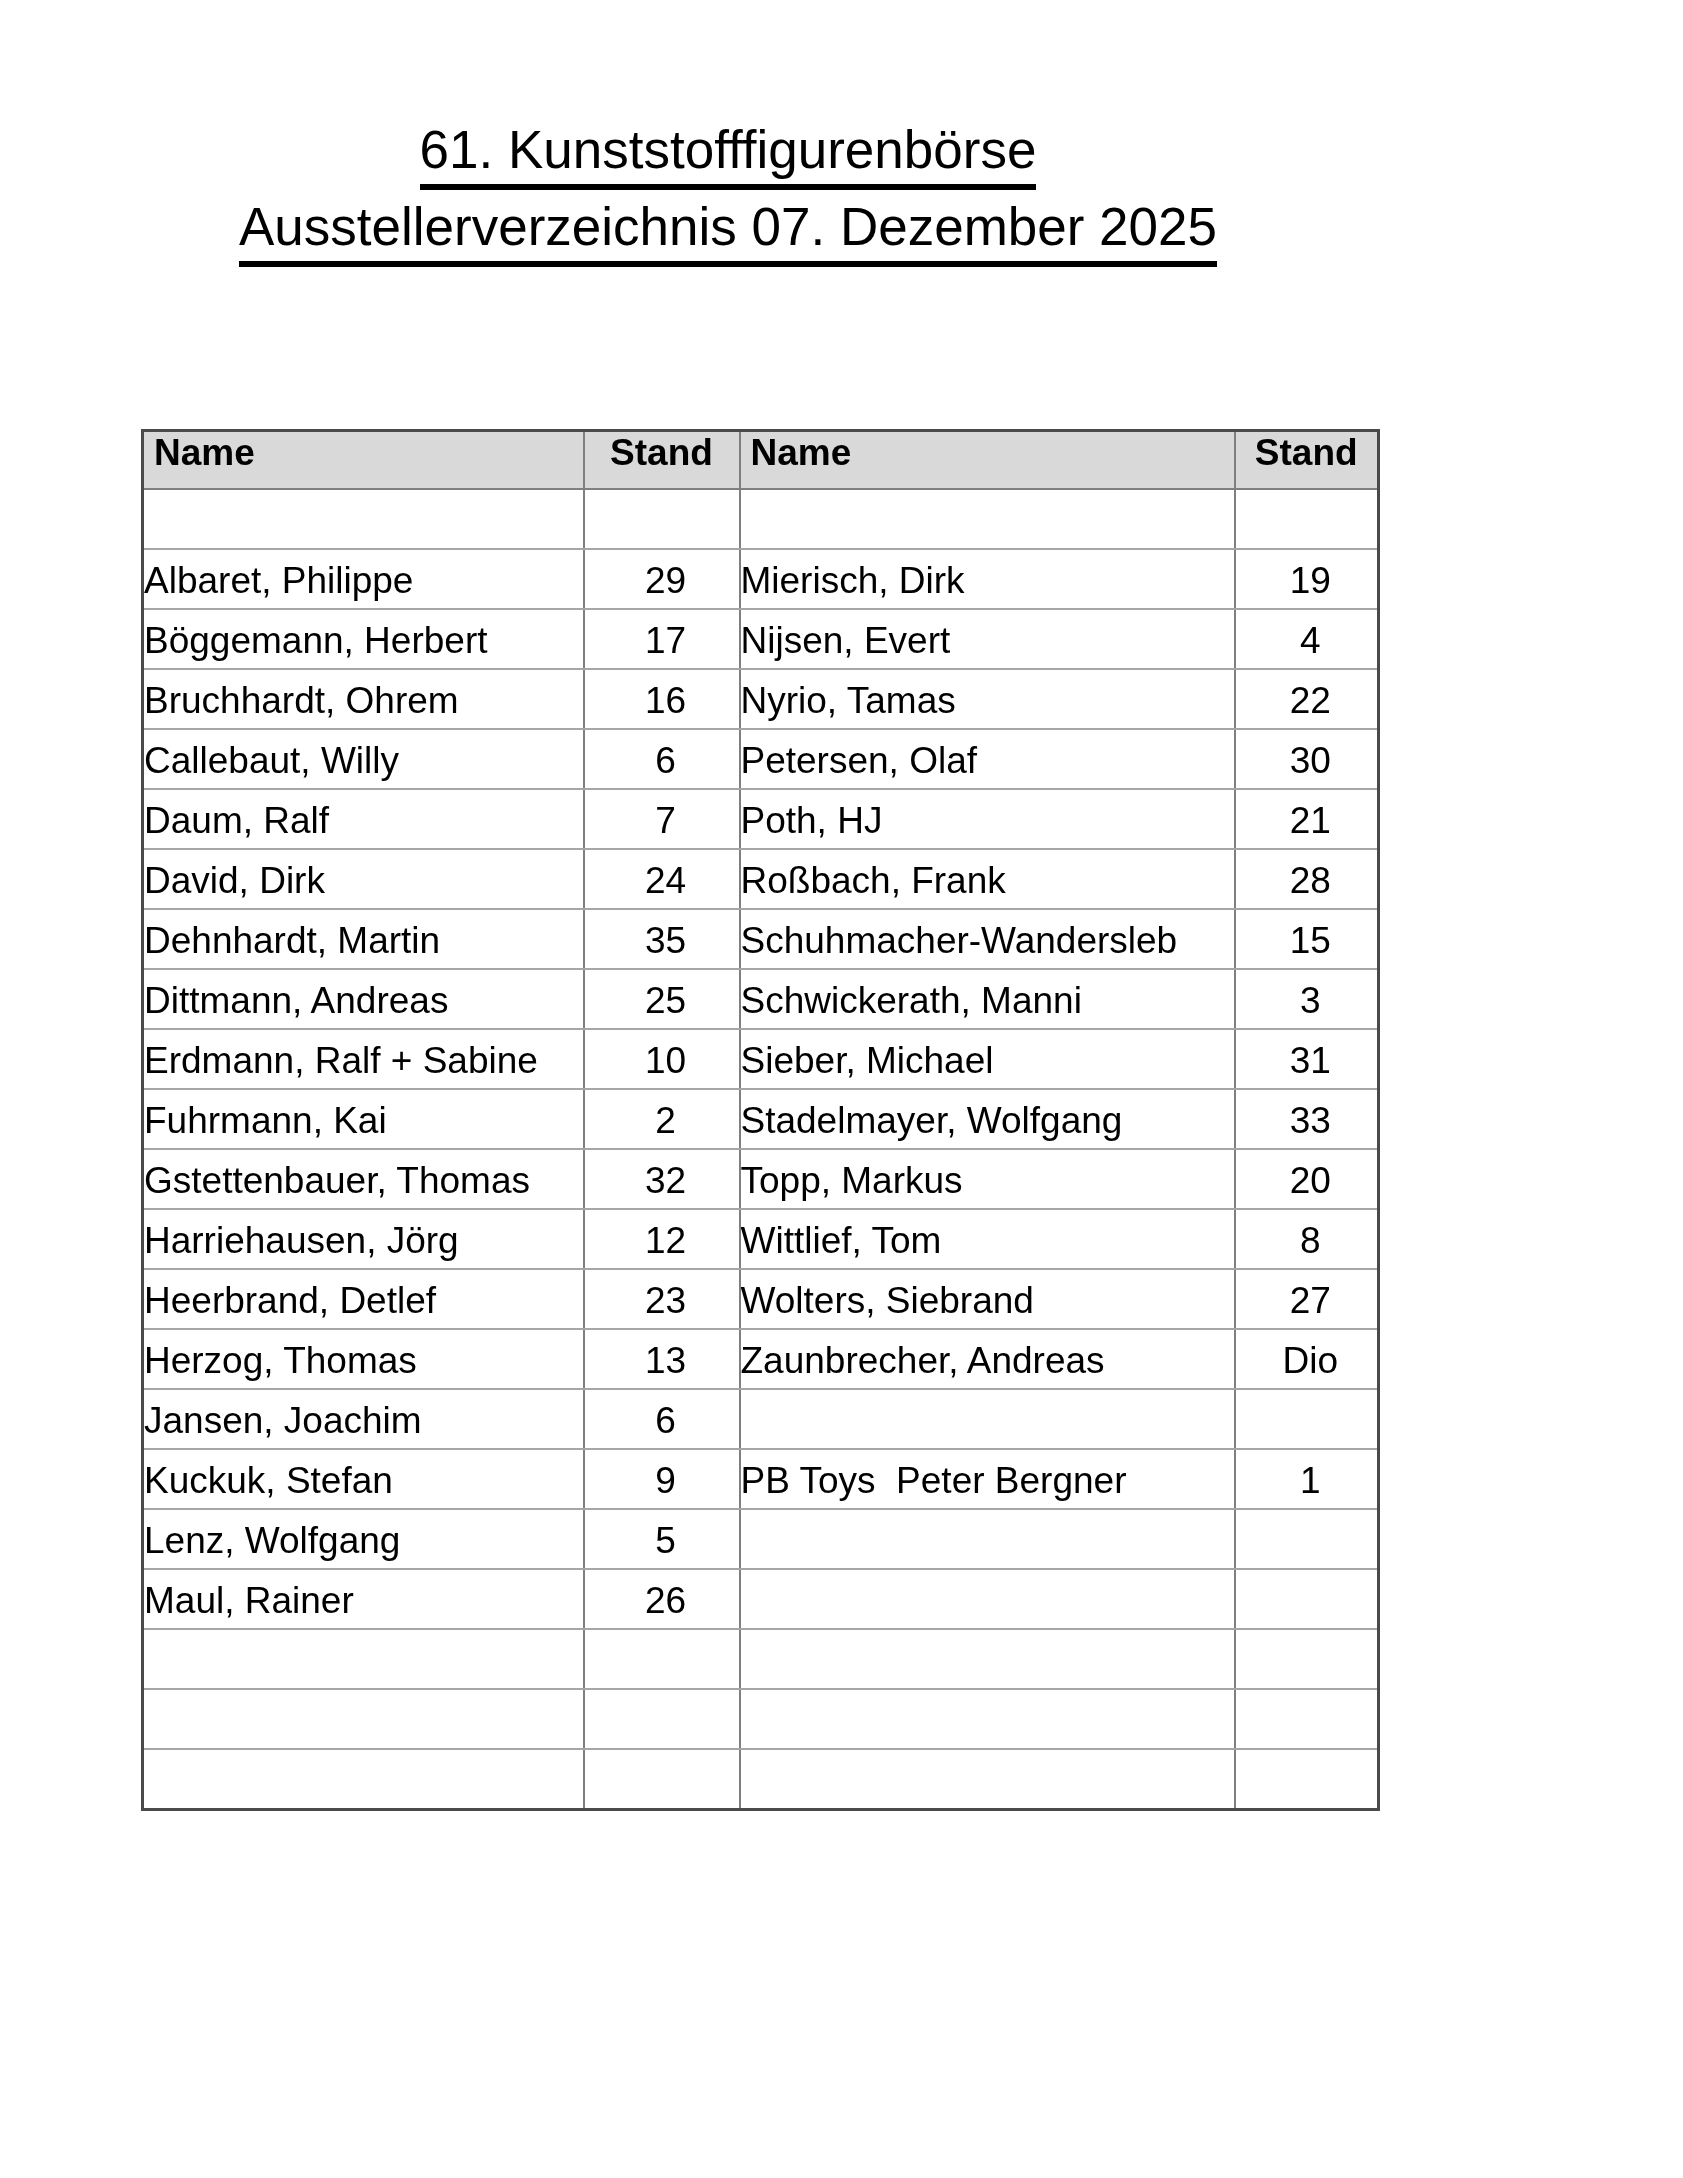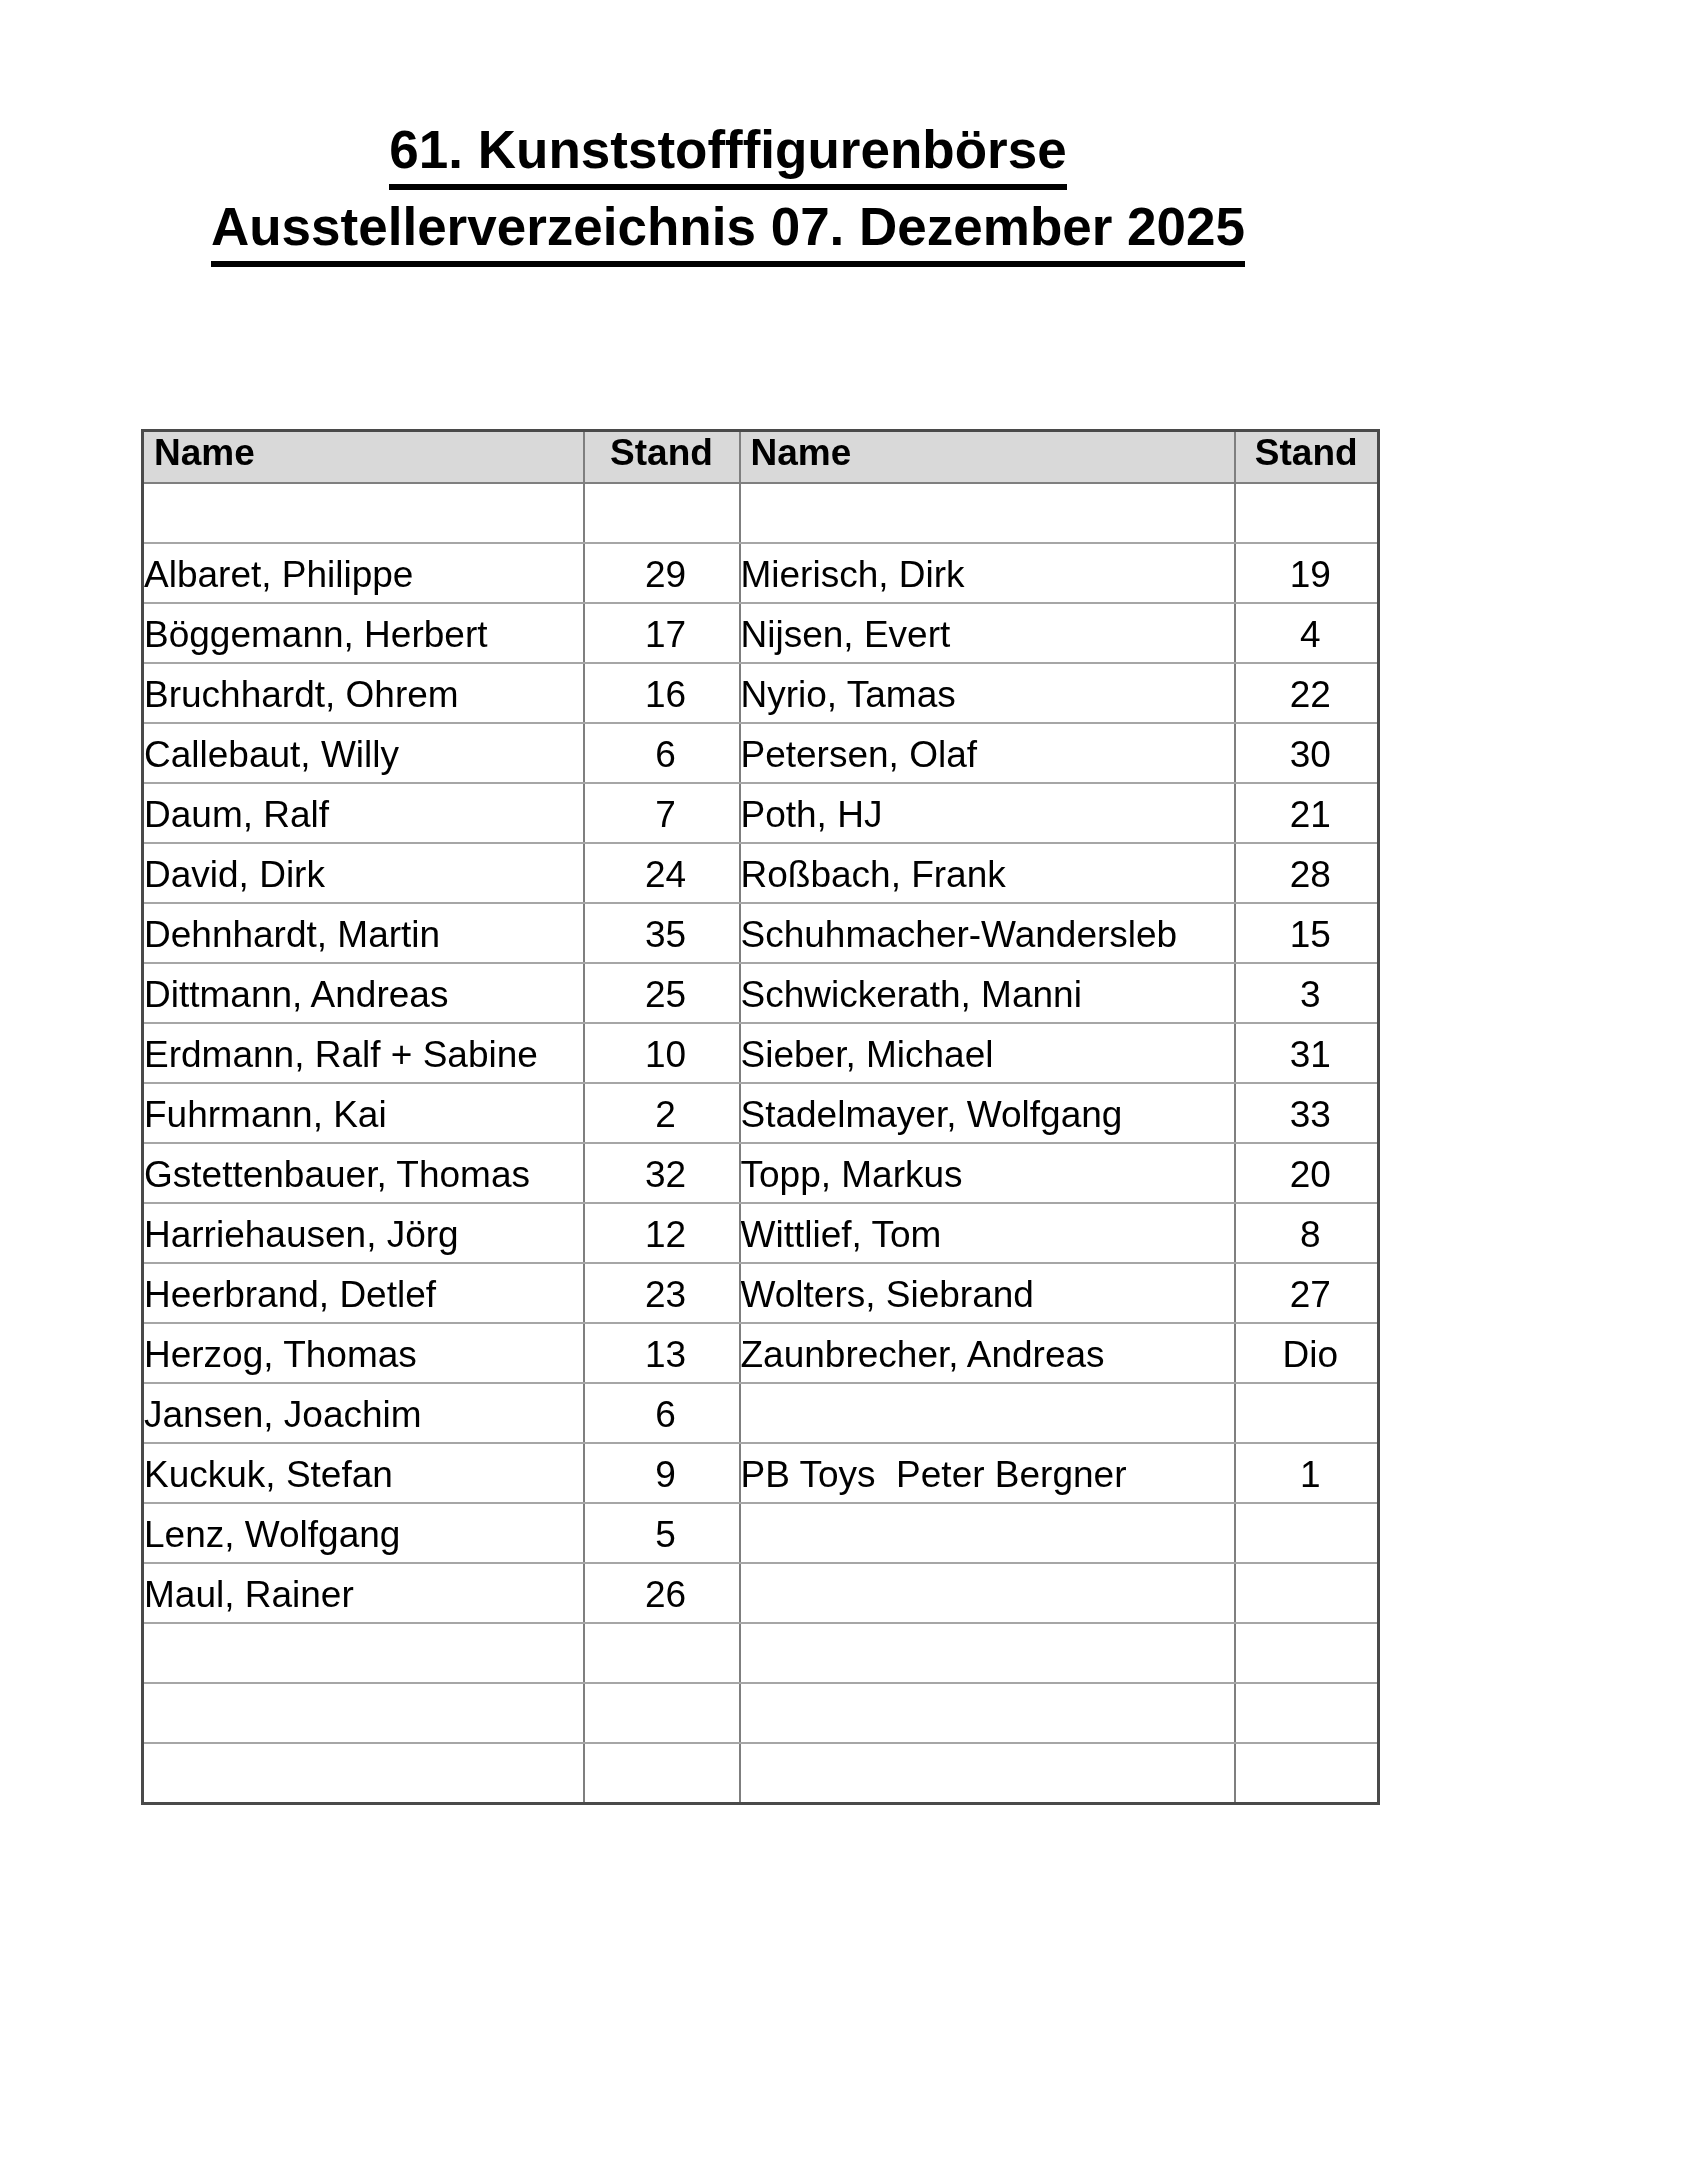--- a/index.html
+++ b/index.html
@@ -16,21 +16,21 @@
     color: #000000;
     overflow: hidden;
   }
   .title {
     position: absolute;
     left: 139px;
     top: 111px;
     width: 1178px;
     text-align: center;
     font-size: 53px;
-    font-weight: 700;
+    font-weight: 400;
     line-height: 77px;
     color: #000000;
   }
   .title .u {
     border-bottom: 6px solid #000000;
     padding-bottom: 5px;
   }
   .doc-table {
     position: absolute;
     left: 141px;
@@ -53,21 +53,21 @@
     vertical-align: bottom;
   }
   .doc-table tbody td {
     border-top-color: #a6a6a6;
     border-bottom-color: #a6a6a6;
   }
   .doc-table th {
     background: #d9d9d9;
     font-weight: 700;
     height: 40px;
-    padding: 0 0 8px 10px;
+    padding: 0 0 14px 10px;
     text-align: left;
   }
   .doc-table th.stand-col {
     text-align: center;
     padding-left: 0;
   }
   .doc-table td {
     height: 52px;
     padding: 0 0 6px 0;
   }

